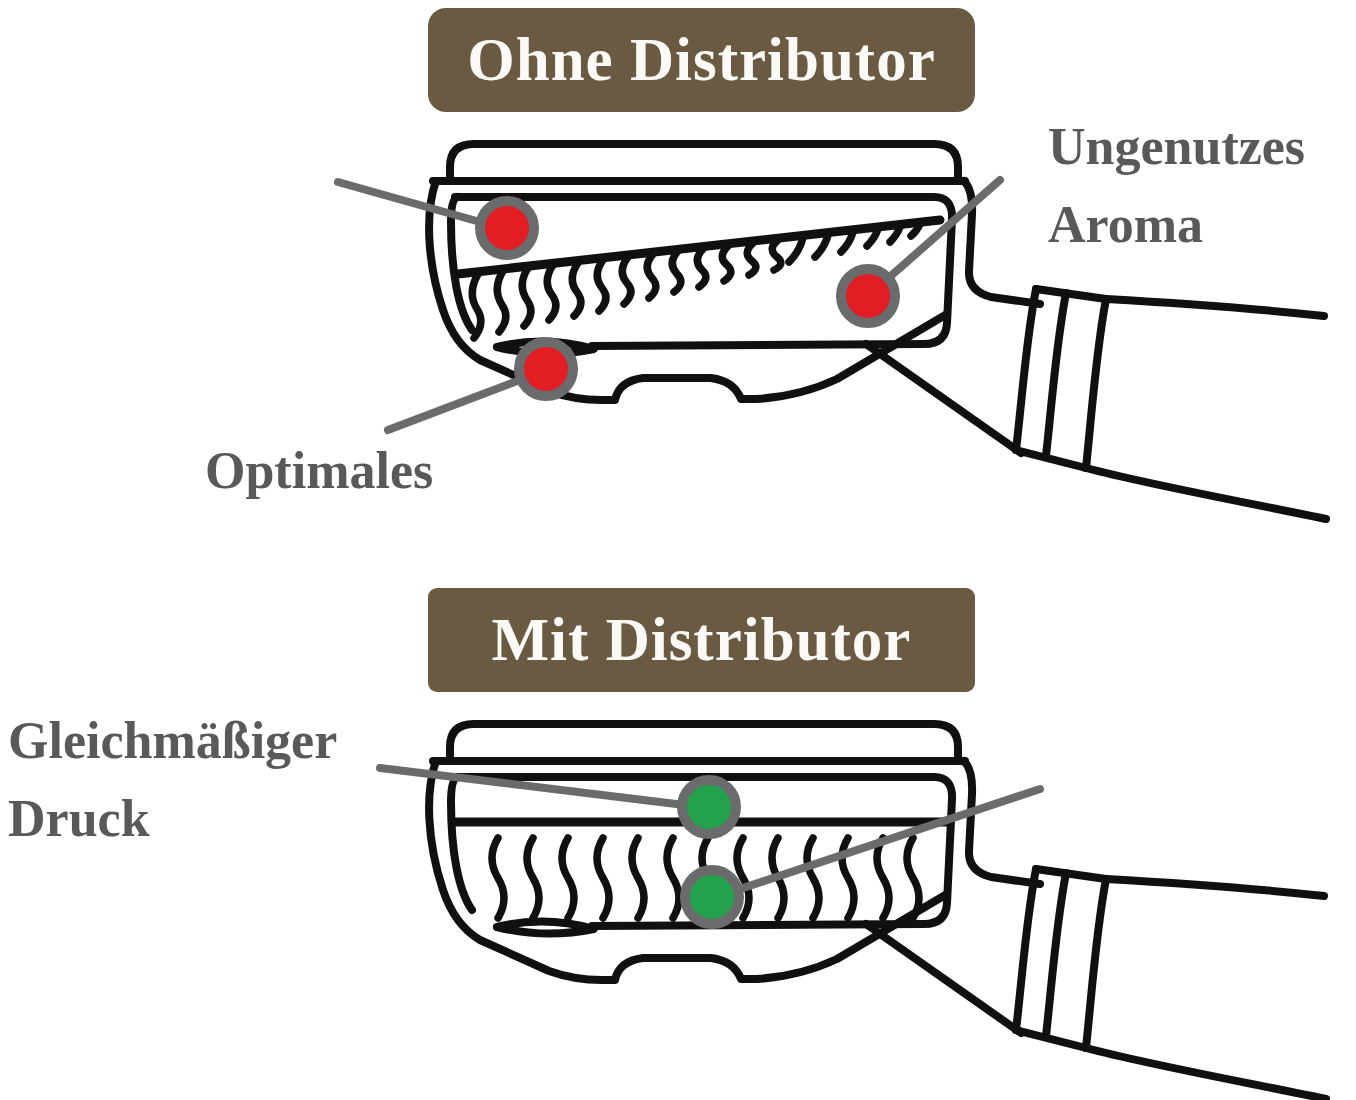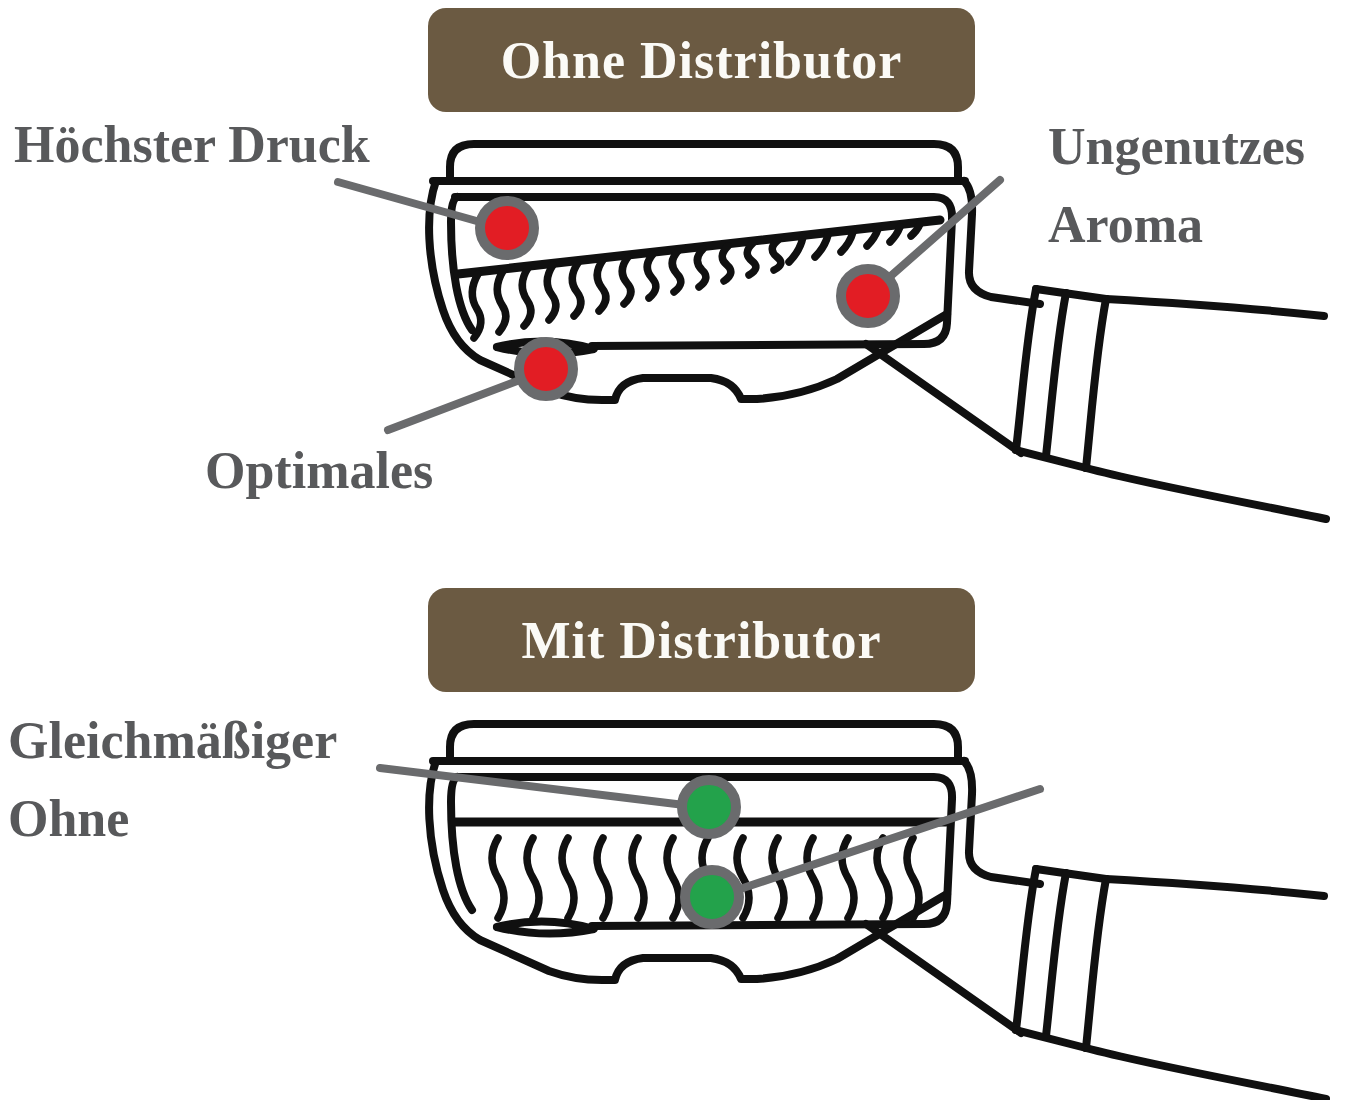--- a/index.html
+++ b/index.html
@@ -16,25 +16,25 @@
   .stage{
     position:relative;width:1356px;height:1100px;overflow:hidden;
     background:var(--page-bg);
     font-family:"Liberation Serif","DejaVu Serif",serif;
   }
   .stage svg{position:absolute;left:0;top:0;}
   .hdr{
     position:absolute;left:428px;width:547px;height:104px;
     background:var(--accent-brown);border-radius:18px;
     display:flex;align-items:center;justify-content:center;
-    color:var(--header-text);font-size:52px;font-weight:bold;
+    color:var(--header-text);font-size:61px;font-weight:bold;
     letter-spacing:1px;z-index:3;
   }
   .hdr.top{top:8px;}
-  .hdr.bot{top:588px;}
+  .hdr.bot{top:588px;border-radius:9px;}
   .lbl{
     position:absolute;color:var(--label-gray);font-size:52px;
     font-weight:bold;line-height:1.5;z-index:3;
   }
   .lbl.hoechster{left:14px;top:106px;width:430px;}
   .lbl.ungenutztes{left:1048px;top:108px;width:310px;}
   .lbl.extraktion{left:205px;top:432px;width:320px;}
   .lbl.gleichmaessiger{left:8px;top:702px;width:420px;}
   .lbl.optimales{left:1048px;top:692px;width:290px;}
   
@@ -133,18 +133,17 @@
       <circle class="dot red" cx="868" cy="296" r="27"></circle>
       <circle class="dot red" cx="546" cy="369" r="27"></circle>
       <circle class="dot green" cx="709" cy="807" r="27"></circle>
       <circle class="dot green" cx="712" cy="897" r="27"></circle>
     </g>
   </svg>
 
   <div class="hdr top">Ohne Distributor</div>
   <div class="hdr bot">Mit Distributor</div>
 
-  <div class="lbl hoechster">Höchster Druck</div>
   <div class="lbl ungenutztes">Ungenutzes Aroma</div>
   <div class="lbl extraktion">Optimales</div>
-  <div class="lbl gleichmaessiger">Gleichmäßiger Ohne</div>
+  <div class="lbl gleichmaessiger">Gleichmäßiger Druck</div>
 
 </div>
 
 </body></html>

